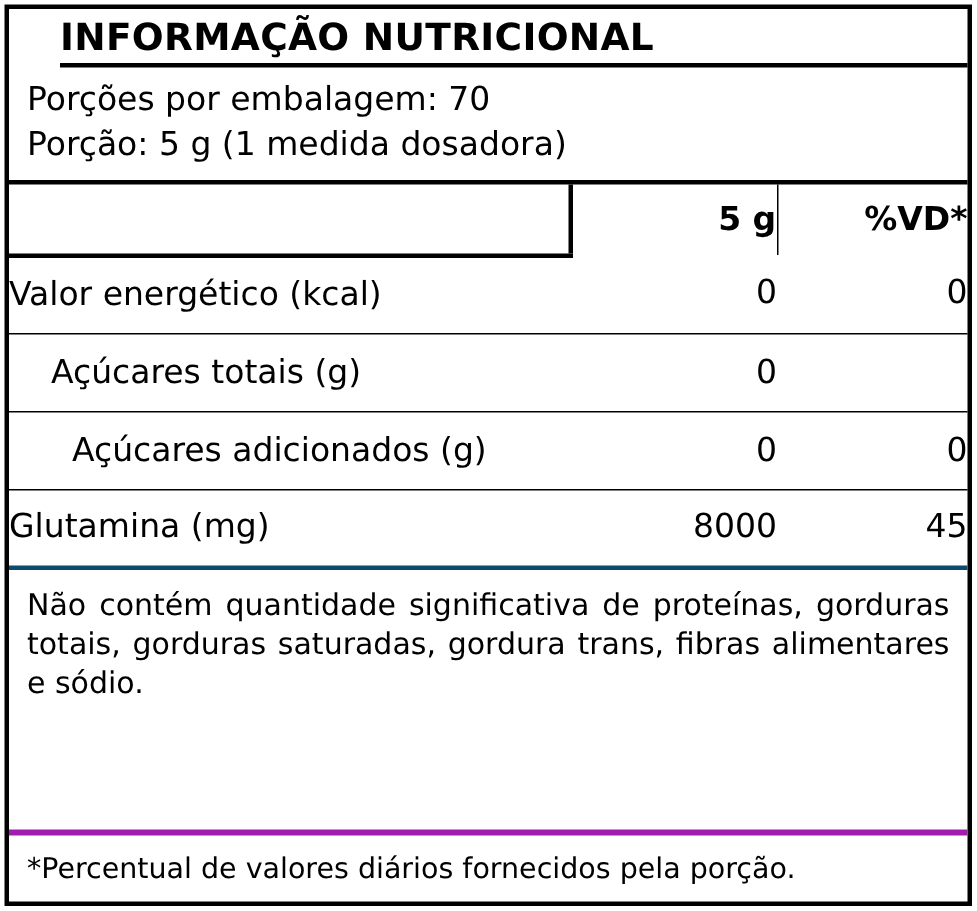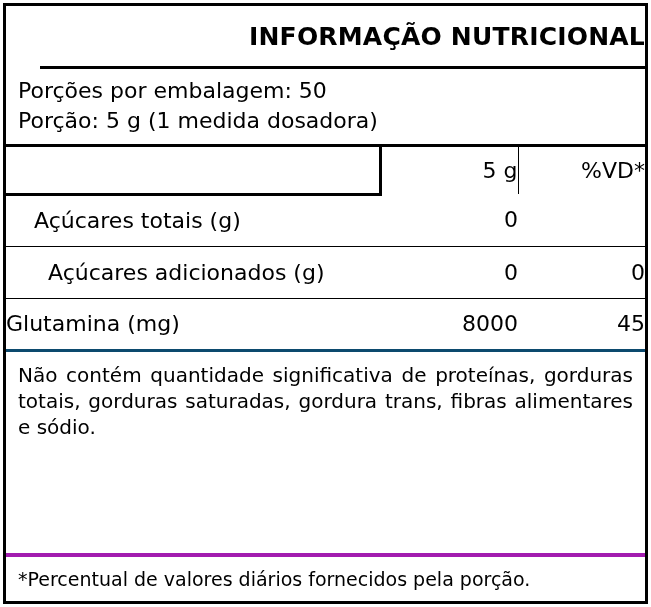--- a/index.html
+++ b/index.html
@@ -23,24 +23,24 @@
   .label {
     width: 645px;
     height: 601px;
     box-sizing: border-box;
     border: 3px solid #000000;
     background: #ffffff;
     display: flex;
     flex-direction: column;
   }
   .title-row {
-    height: 63px;
+    height: 39px;
     display: flex;
     align-items: center;
-    justify-content: flex-end;
+    justify-content: flex-start;
     border-bottom: 3px solid #000000;
     box-sizing: border-box;
     margin-left: 34px;
   }
   .title-row .title {
     font-size: 25px;
     font-weight: bold;
     letter-spacing: 0.2px;
   }
   .servings {
@@ -64,21 +64,21 @@
   table.nutri th, table.nutri td {
     border: none;
     padding: 0;
     vertical-align: middle;
   }
   .hdr-row th {
     height: 47px;
     border-bottom: 3px solid #000000;
     box-sizing: border-box;
     font-size: 22px;
-    font-weight: normal;
+    font-weight: bold;
     text-align: right;
     padding-right: 16px;
     margin-top: 30px;
   }
   .hdr-row th.blank {
     border-bottom: 3px solid #000000;
   }
   .nutri tbody tr td {
     height: 52px;
     border-bottom: 1.5px solid #000000;
@@ -130,38 +130,43 @@
 <body>
 
 <div class="label-wrap">
   <div class="label">
 
     <div class="title-row">
       <span class="title">INFORMAÇÃO NUTRICIONAL</span>
     </div>
 
     <div class="servings">
-      <div>Porções por embalagem: 50</div>
+      <div>Porções por embalagem: 70</div>
       <div>Porção: 5 g  (1 medida dosadora)</div>
     </div>
 
     <table class="nutri">
       <colgroup>
         <col class="c-name">
         <col class="c-amt">
         <col class="c-dv">
       </colgroup>
       <thead>
         <tr class="hdr-row">
           <th class="blank"></th>
           <th class="amt-h">5 g</th>
           <th class="dv-h">%VD*</th>
         </tr>
       </thead>
       <tbody>
+        <tr>
+          <td class="name">Valor energético (kcal)</td>
+          <td class="amt">0</td>
+          <td class="dv">0</td>
+        </tr>
         <tr>
           <td class="name indent1">Açúcares totais (g)</td>
           <td class="amt">0</td>
           <td class="dv"></td>
         </tr>
         <tr>
           <td class="name indent2">Açúcares adicionados (g)</td>
           <td class="amt">0</td>
           <td class="dv">0</td>
         </tr>

